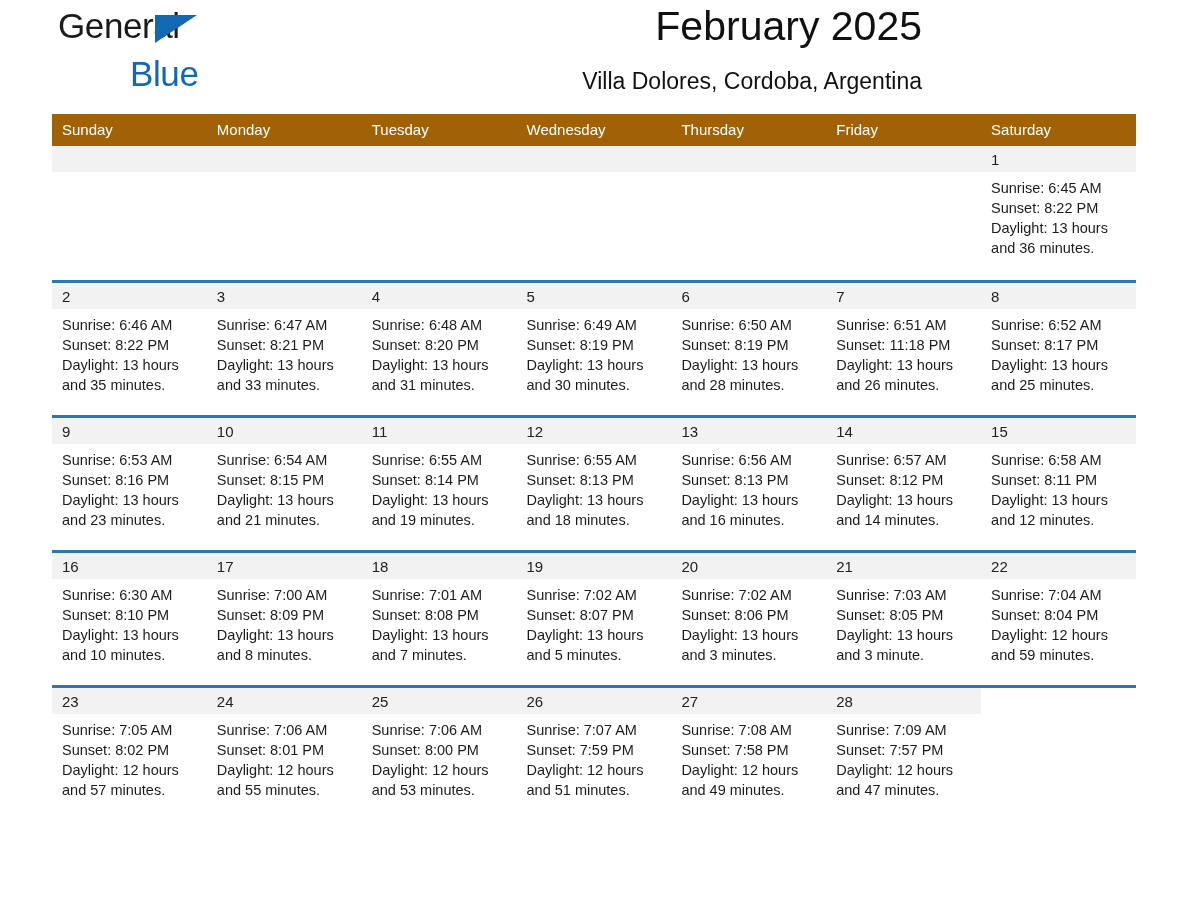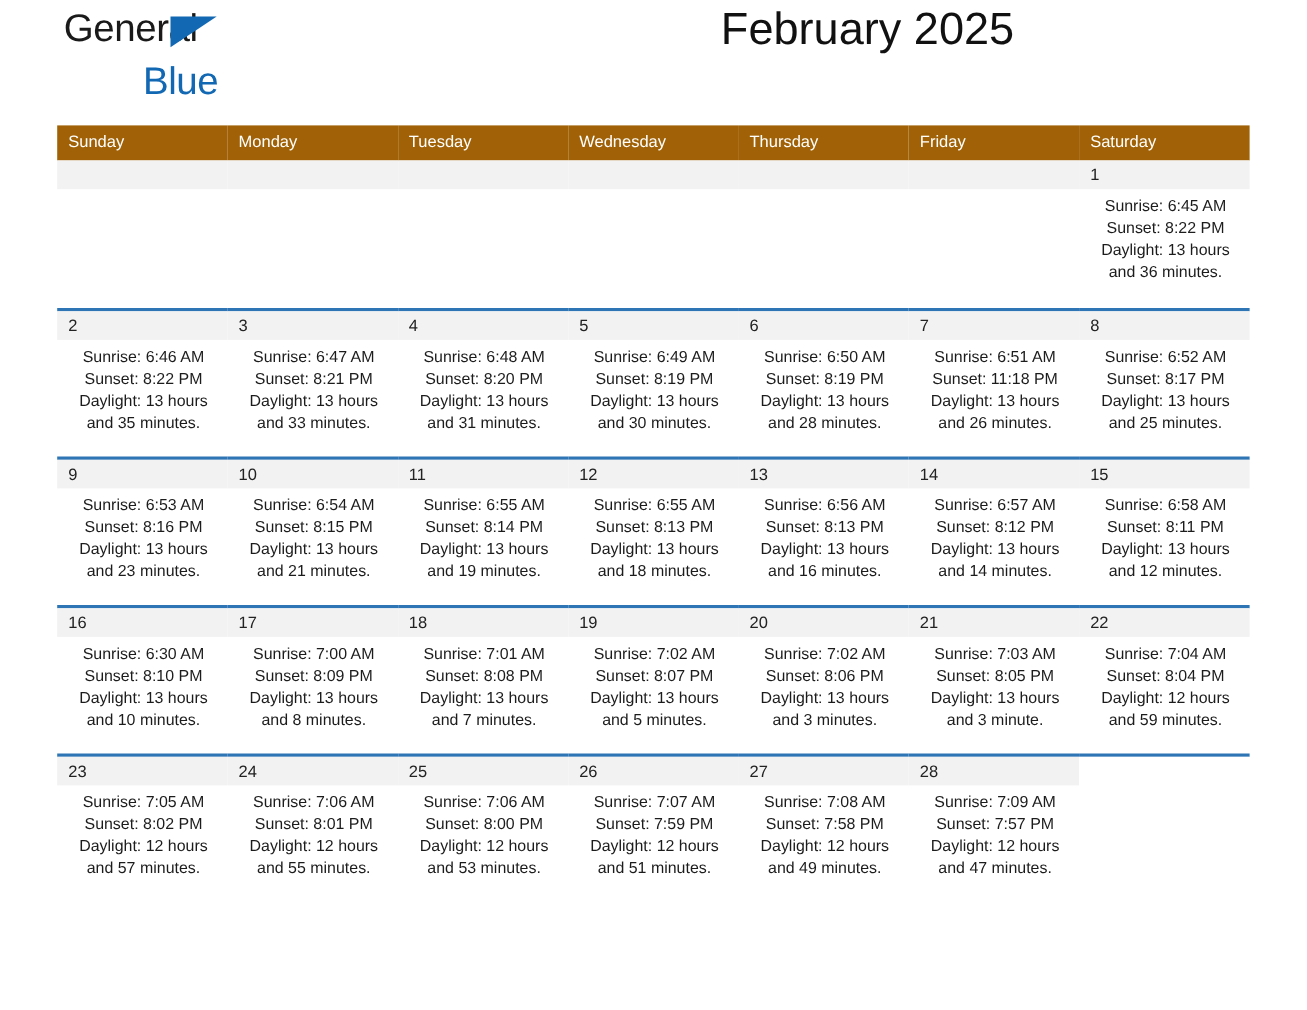--- a/index.html
+++ b/index.html
@@ -134,39 +134,39 @@
     background: #f2f2f2;
   }
   .cell.blank .daynum-band {
     background: #ffffff;
   }
   .info {
     padding: 6px 8px 0 10px;
     font-size: 14.5px;
     line-height: 20px;
     color: #1c1c1c;
-    text-align: center;
   }
   .info div { white-space: nowrap; }
 </style>
 </head>
 <body>
 
 <div class="page">
 
   <div class="masthead">
 
     <div class="logo">
       <span class="logo-general">General</span>
       <span class="logo-tri"></span>
       <span class="logo-blue">Blue</span>
     </div>
 
     <div class="title-block">
       <div class="cal-title">February 2025</div>
+      <div class="cal-subtitle">Villa Dolores, Cordoba, Argentina</div>
     </div>
 
   </div>
 
   <table class="cal">
     <colgroup>
       <col>
         <col>
         <col>
         <col>

